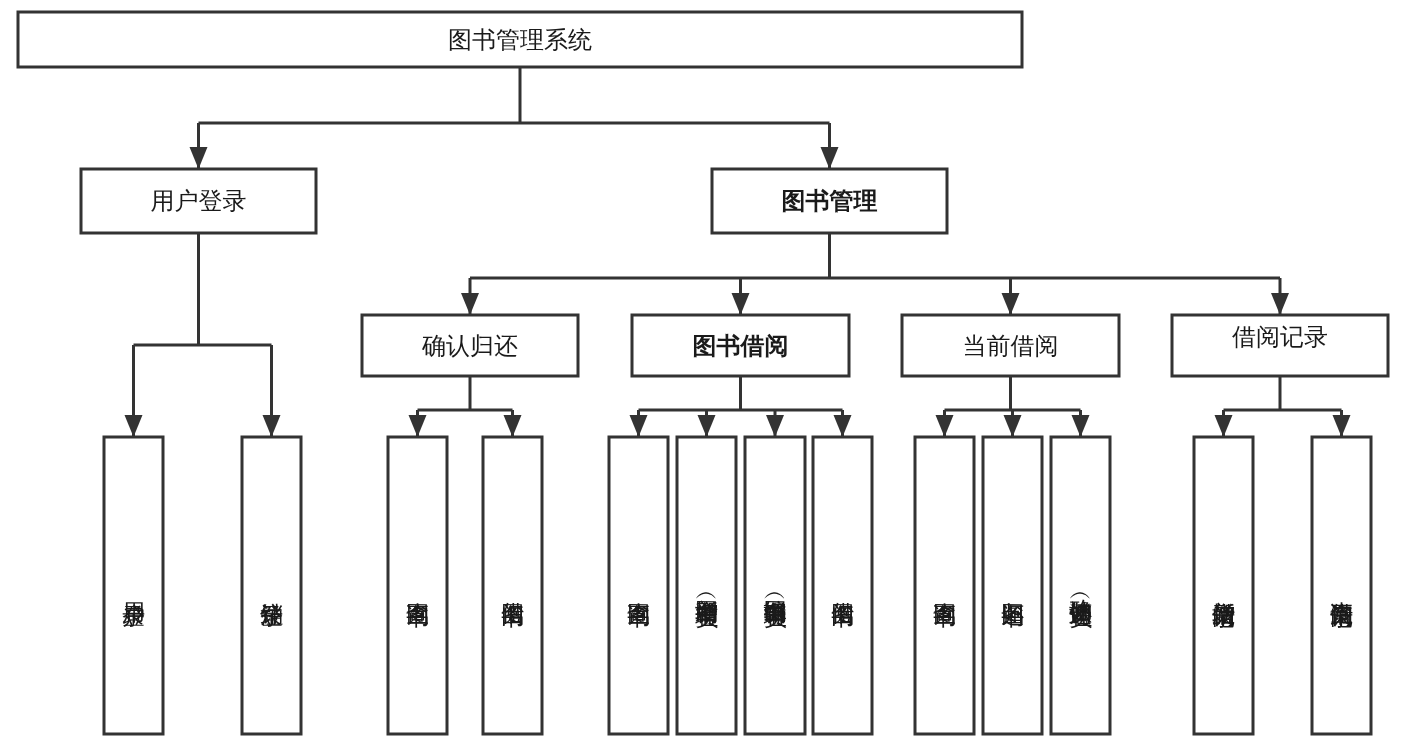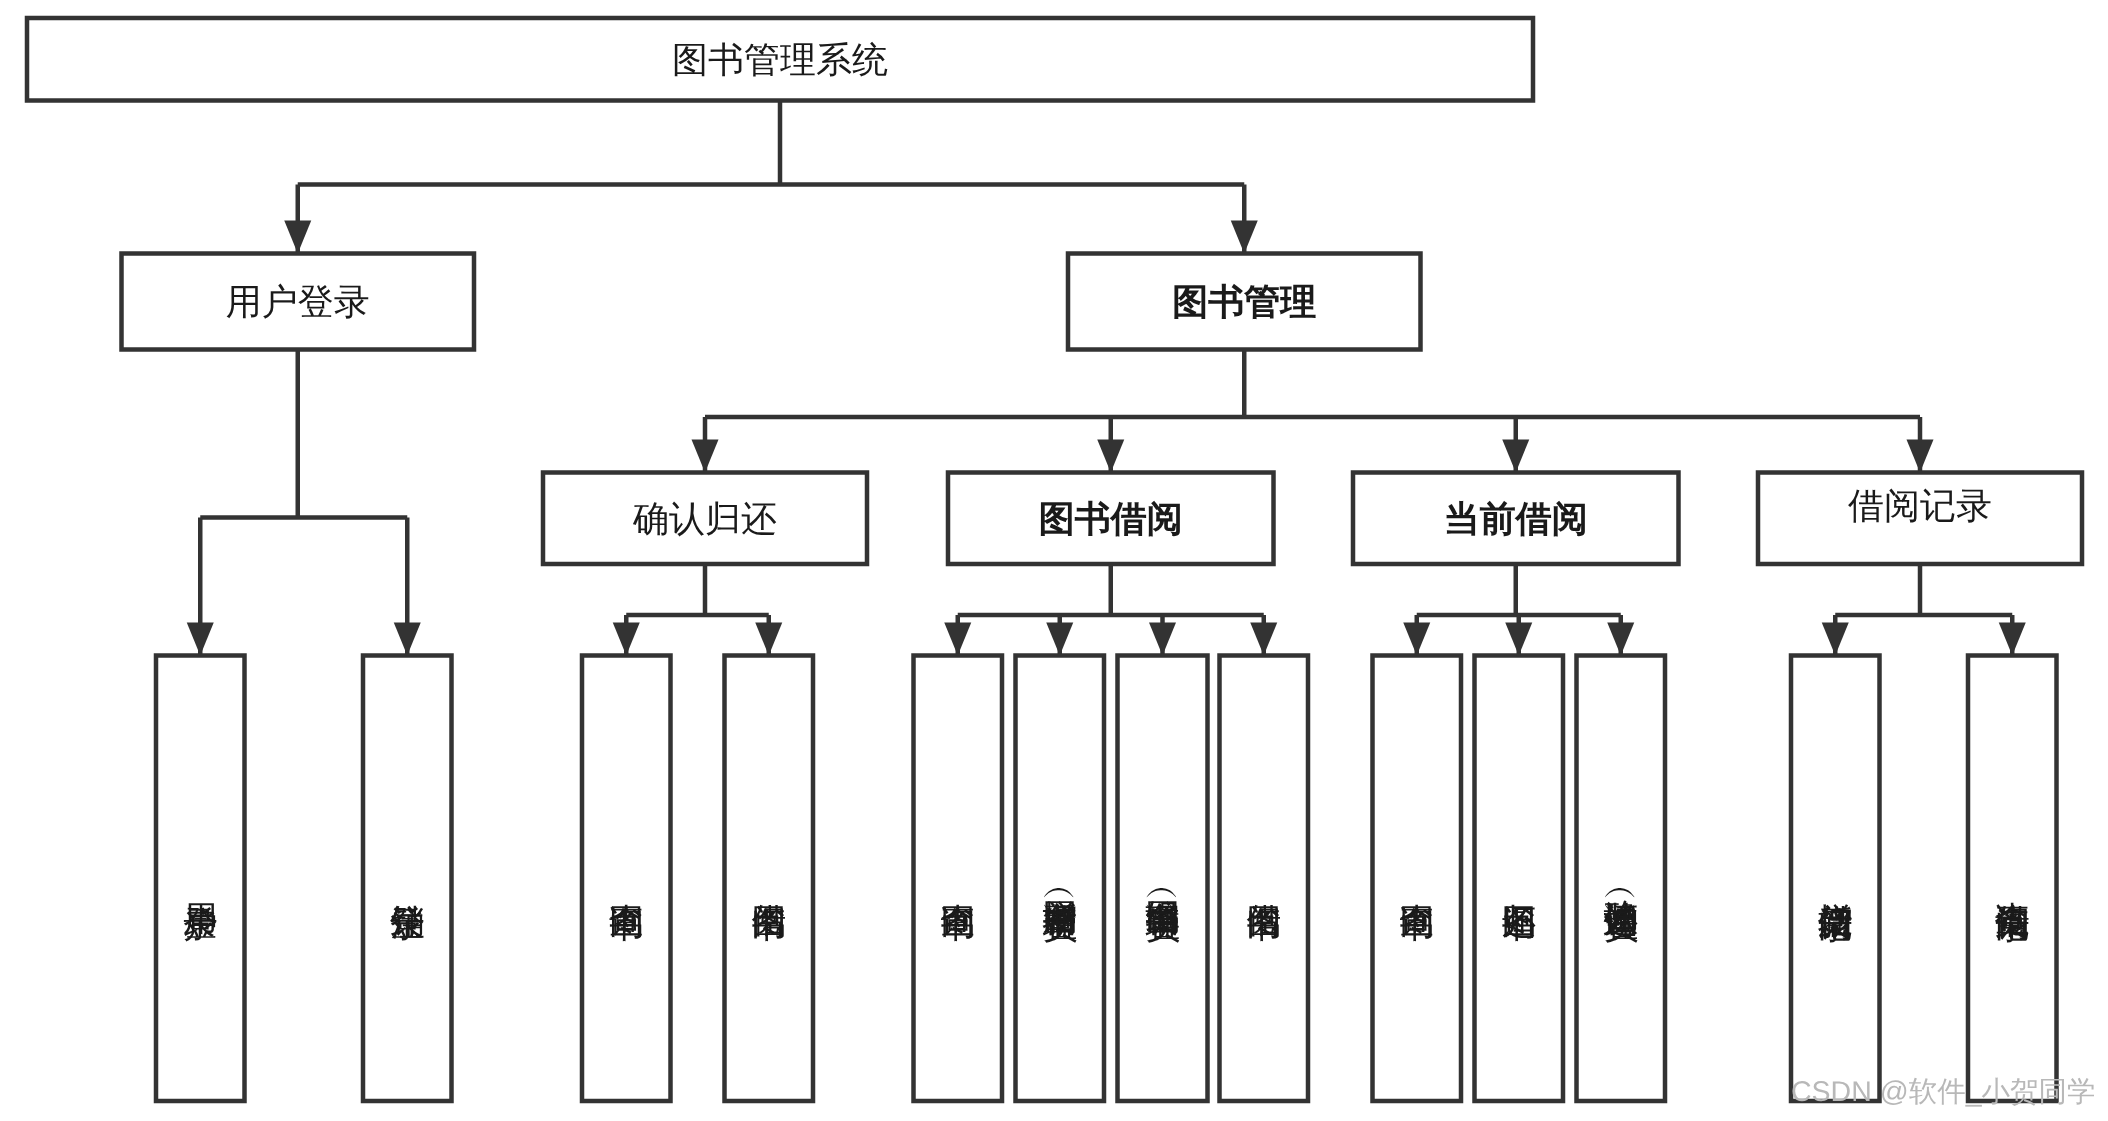--- a/index.html
+++ b/index.html
@@ -164,32 +164,31 @@
       </g>
 
   </svg>
 
   <div id="labels-layer">
       <div class="hlabel-wrap" style="left: 18px; top: 12px; width: 1004px; height: 55px;">图书管理系统</div>
       <div class="hlabel-wrap" style="left: 81px; top: 169px; width: 235px; height: 64px;">用户登录</div>
       <div class="hlabel-wrap" style="left: 712px; top: 169px; width: 235px; height: 64px; font-weight: bold;">图书管理</div>
       <div class="hlabel-wrap" style="left: 362px; top: 315px; width: 216px; height: 61px;">确认归还</div>
       <div class="hlabel-wrap" style="left: 632px; top: 315px; width: 217px; height: 61px; font-weight: bold;">图书借阅</div>
-      <div class="hlabel-wrap" style="left: 902px; top: 315px; width: 217px; height: 61px; font-weight: bold;">当前借阅</div>
+      <div class="hlabel-wrap" style="left: 902px; top: 315px; width: 217px; height: 61px;">当前借阅</div>
       <div class="hlabel-wrap" style="left: 1172px; top: 315px; width: 216px; height: 44px;">借阅记录</div>
       <div class="vlabel-wrap" style="left: 104px; top: 437px; width: 59px; height: 297px;">用户登录</div>
       <div class="vlabel-wrap" style="left: 242px; top: 437px; width: 59px; height: 297px;">注销登录</div>
       <div class="vlabel-wrap" style="left: 388px; top: 437px; width: 59px; height: 297px;">查询图书</div>
       <div class="vlabel-wrap" style="left: 483px; top: 437px; width: 59px; height: 297px;">借阅图书</div>
       <div class="vlabel-wrap" style="left: 609px; top: 437px; width: 59px; height: 297px;">查询图书</div>
       <div class="vlabel-wrap" style="left: 677px; top: 437px; width: 59px; height: 297px;">新增图书（管理员）</div>
       <div class="vlabel-wrap" style="left: 745px; top: 437px; width: 60px; height: 297px;">编辑图书（管理员）</div>
       <div class="vlabel-wrap" style="left: 813px; top: 437px; width: 59px; height: 297px;">借阅图书</div>
       <div class="vlabel-wrap" style="left: 915px; top: 437px; width: 59px; height: 297px;">查询图书</div>
       <div class="vlabel-wrap" style="left: 983px; top: 437px; width: 59px; height: 297px;">归还图书</div>
       <div class="vlabel-wrap" style="left: 1051px; top: 437px; width: 59px; height: 297px;">确认归还（管理员）</div>
       <div class="vlabel-wrap" style="left: 1194px; top: 437px; width: 59px; height: 297px;">新增借阅记录</div>
       <div class="vlabel-wrap" style="left: 1312px; top: 437px; width: 59px; height: 297px;">查询借阅记录</div>
     </div>
 
-  <div id="watermark">CSDN @软件_小贺同学</div>
 
 </div>
 
 </body></html>

